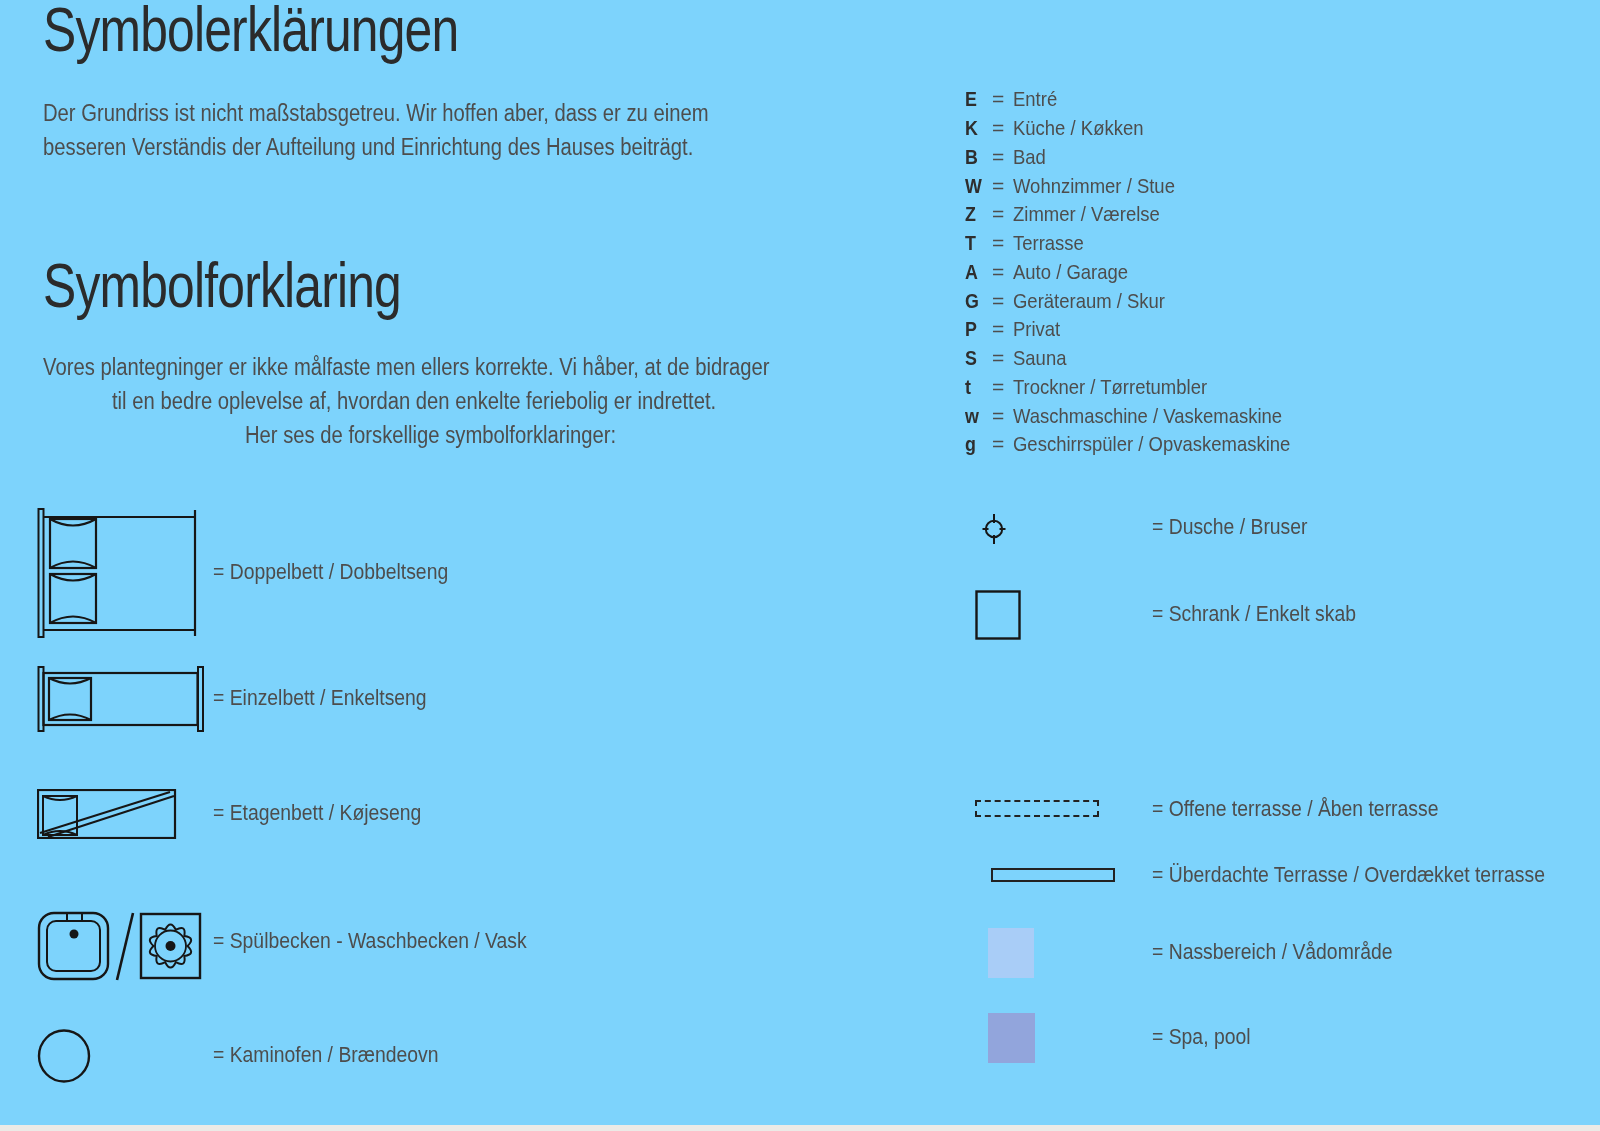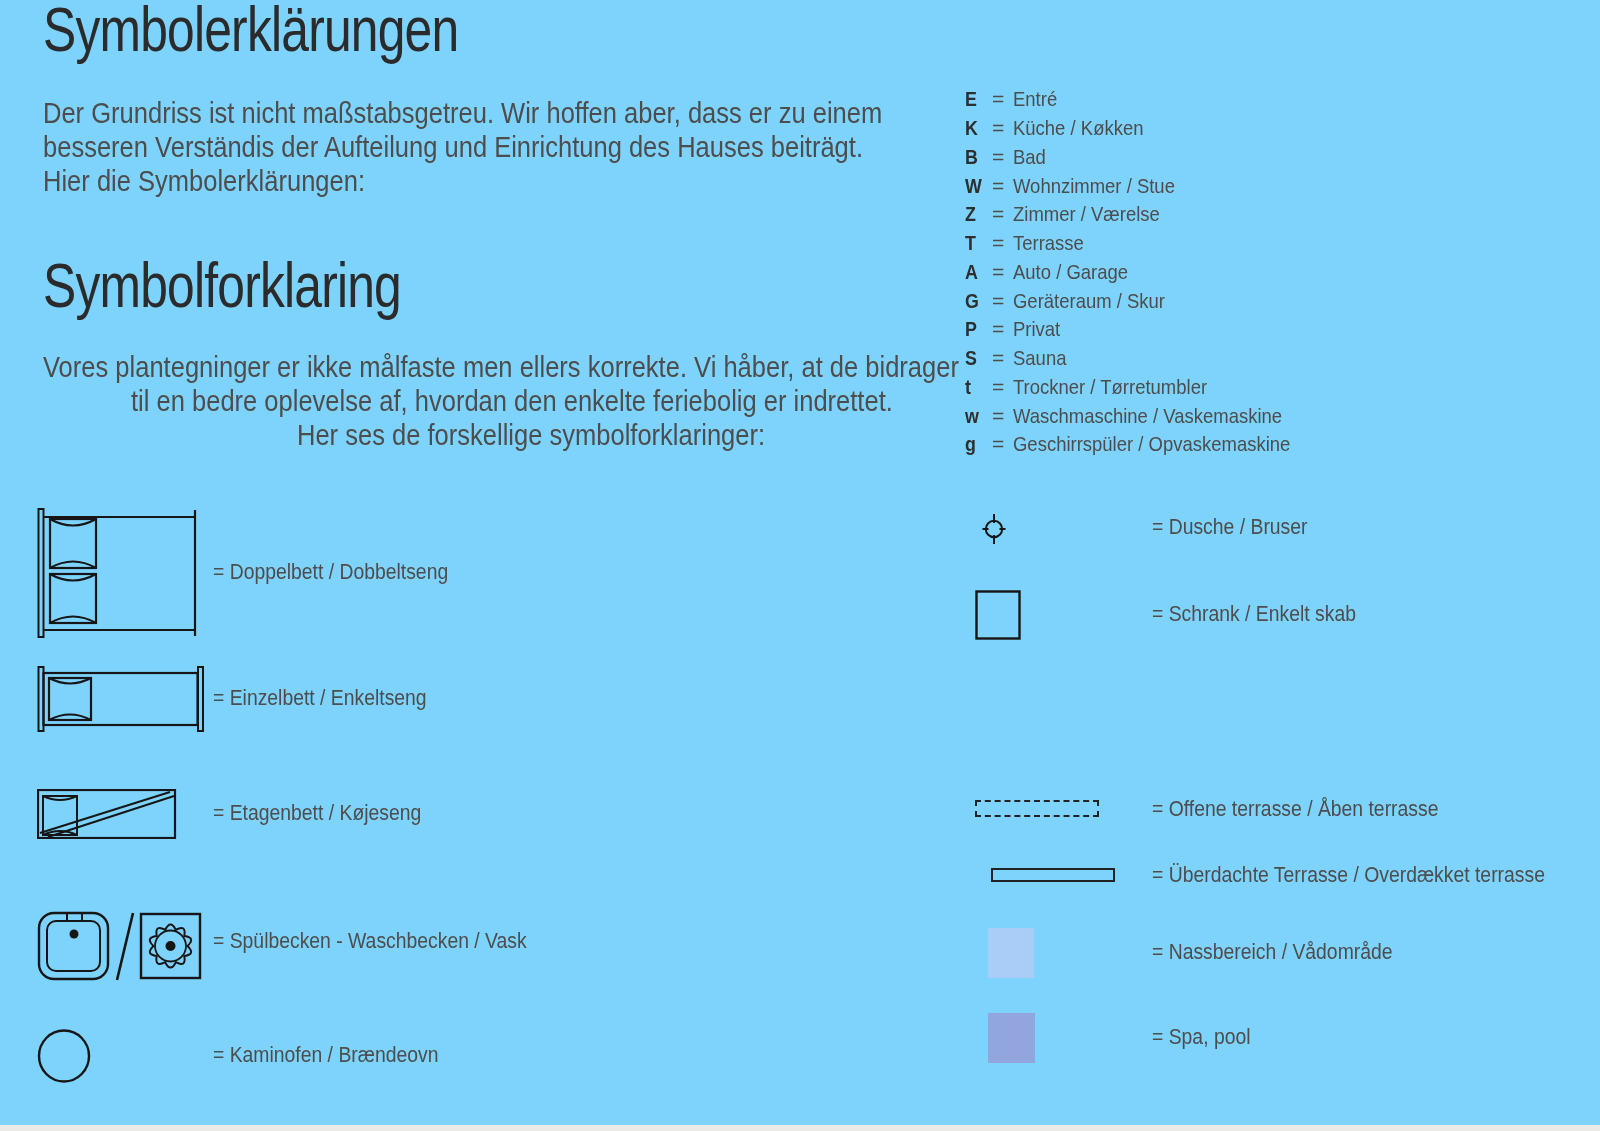--- a/index.html
+++ b/index.html
@@ -7,21 +7,21 @@
     position:relative;width:1600px;height:1131px;overflow:hidden;
     background:#7dd3fc;color:#4d4d4d;
     font-family:"Liberation Sans","DejaVu Sans",sans-serif;
   }
   .cond{display:inline-block;white-space:nowrap;transform:scaleX(0.88);transform-origin:0 50%;}
   .h1{
     position:absolute;left:43px;font-size:63px;font-weight:500;color:#2b2b2b;
     line-height:70px;letter-spacing:-1px;white-space:nowrap;
     transform:scaleX(0.79);transform-origin:0 0;
   }
-  .para{position:absolute;left:43px;font-size:29px;color:#4d4d4d;}
+  .para{position:absolute;left:43px;font-size:23px;color:#4d4d4d;}
   .para .pline{height:34px;line-height:34px;}
   
   .lrow{position:absolute;left:37px;}
   .lrow .lbl, .rrow .lbl{
     position:absolute;top:50%;font-size:22px;color:#4d4d4d;white-space:nowrap;
     transform:translateY(-52%) scaleX(0.88);transform-origin:0 50%;
   }
   .lrow .lbl{left:176px;}
   svg.icon{display:block;}
   svg.icon .st{stroke:#161616;fill:none;}
@@ -40,21 +40,20 @@
 </style>
 </head>
 <body>
 
 <div class="page">
 
   <div class="h1" style="top:-6px;">Symbolerklärungen</div>
   <div class="para" style="top:96px;">
     <div class="pline"><span class="cond">Der Grundriss ist nicht maßstabsgetreu. Wir hoffen aber, dass er zu einem</span></div>
     <div class="pline"><span class="cond">besseren Verständis der Aufteilung und Einrichtung des Hauses beiträgt.</span></div>
-    <div class="pline"><span class="cond">Hier die Symbolerklärungen:</span></div>
   </div>
 
   <div class="h1" style="top:250px;">Symbolforklaring</div>
   <div class="para" style="top:350px;text-align:center;">
     <div class="pline"><span class="cond">Vores plantegninger er ikke målfaste men ellers korrekte. Vi håber, at de bidrager</span></div>
     <div class="pline"><span class="cond">til en bedre oplevelse af, hvordan den enkelte feriebolig er indrettet.</span></div>
     <div class="pline"><span class="cond">Her ses de forskellige symbolforklaringer:</span></div>
   </div>
 
   <div class="letters">

